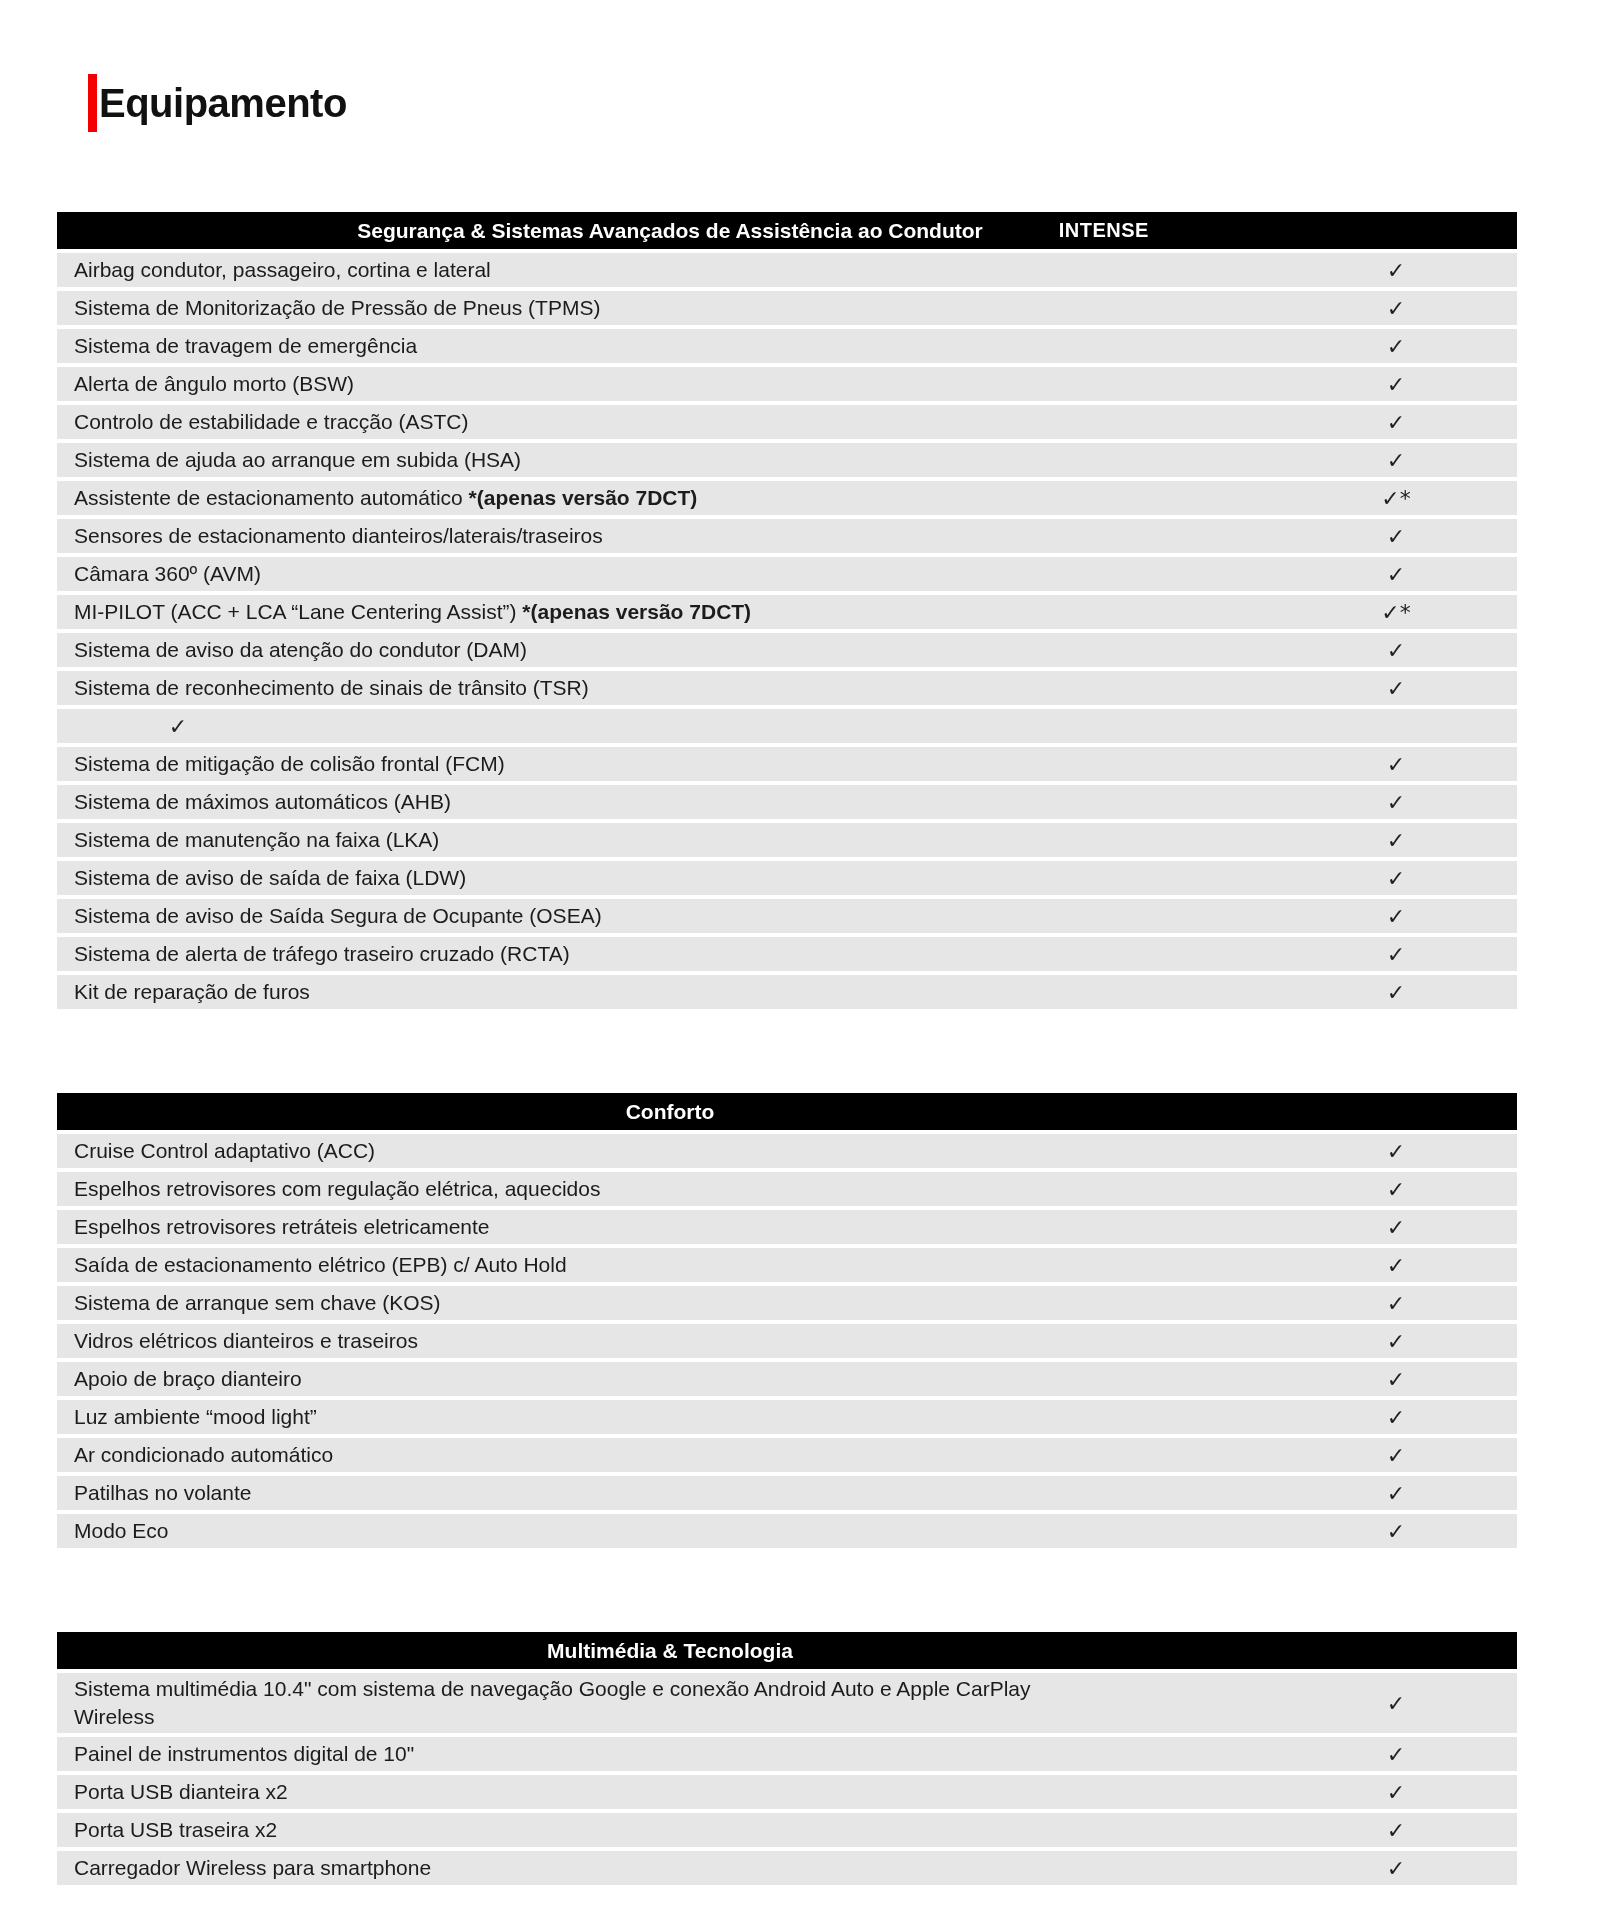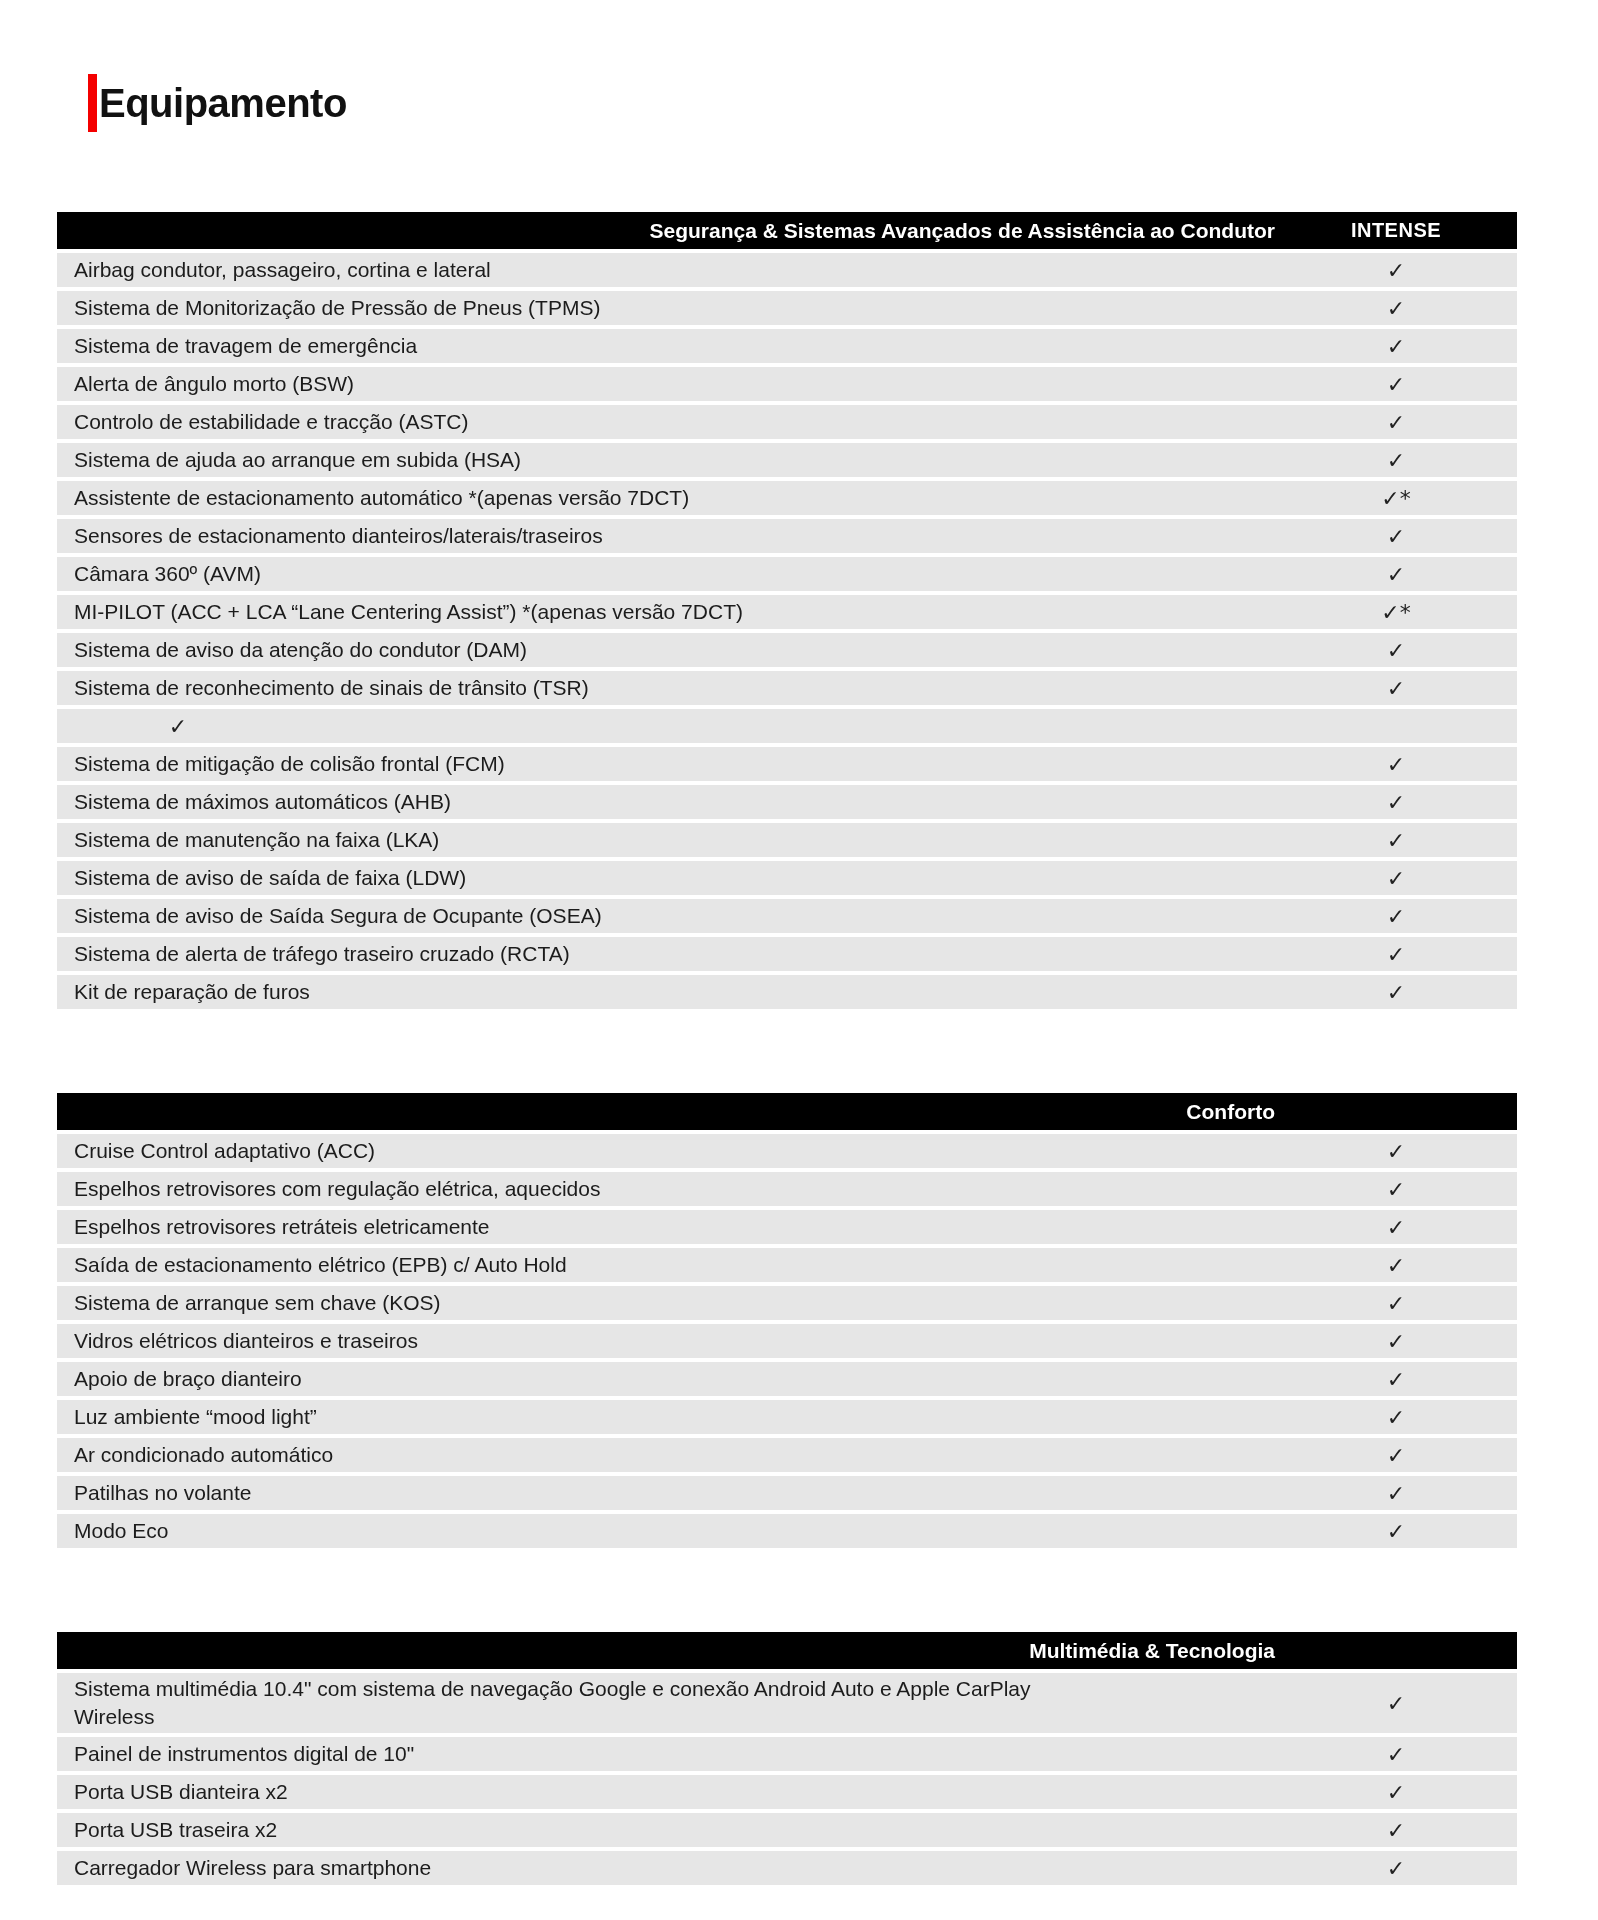--- a/index.html
+++ b/index.html
@@ -28,21 +28,21 @@
     font-weight: 700;
     letter-spacing: -0.5px;
     color: #111111;
   }
 
   
   .section + .section { margin-top: 84px; }
   .section-header {
     display: flex;
     align-items: center;
-    justify-content: flex-end;
+    justify-content: center;
     background: #000000;
     color: #ffffff;
     height: 37px;
     font-weight: 700;
     font-size: 21px;
   }
   .section-title { padding-left: 8px; white-space: nowrap; }
   .value-header {
     width: 242px;
     text-align: center;
@@ -59,21 +59,21 @@
     font-size: 21px;
     color: #1c1c1c;
     padding: 2px 0;
   }
   .feature-label {
     flex: 1;
     padding-left: 17px;
     line-height: 28px;
     white-space: pre-line;
   }
-  .feature-label b { font-weight: 400; }
+  .feature-label b { font-weight: 700; }
   .feature-value {
     width: 242px;
     text-align: center;
     font-size: 22px;
     font-family: "DejaVu Sans", sans-serif;
     color: #222222;
   }
 </style>
 </head>
 <body>

